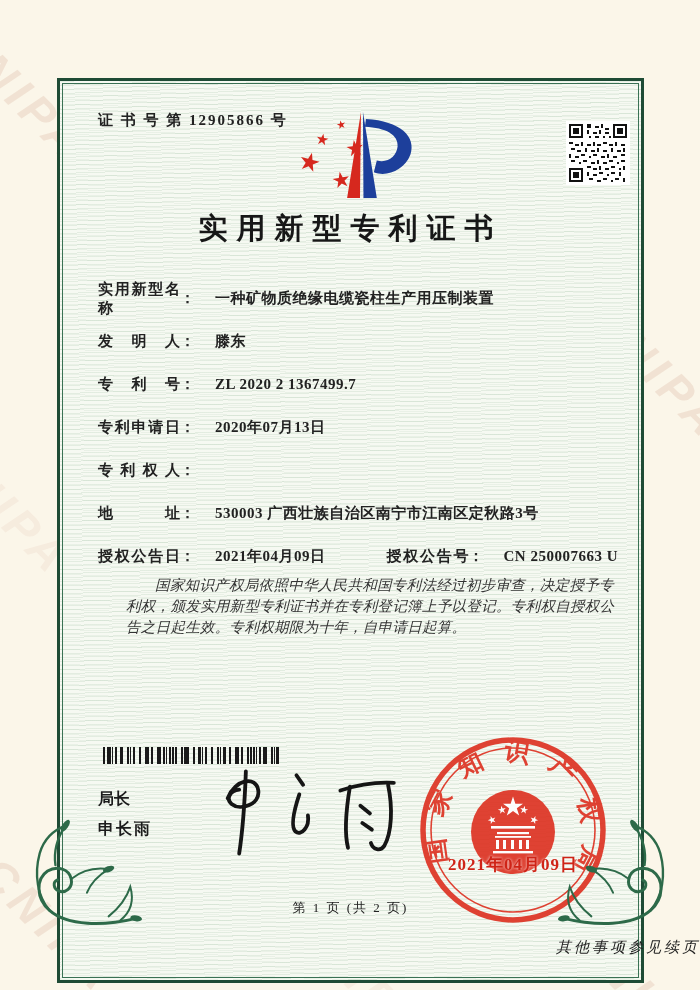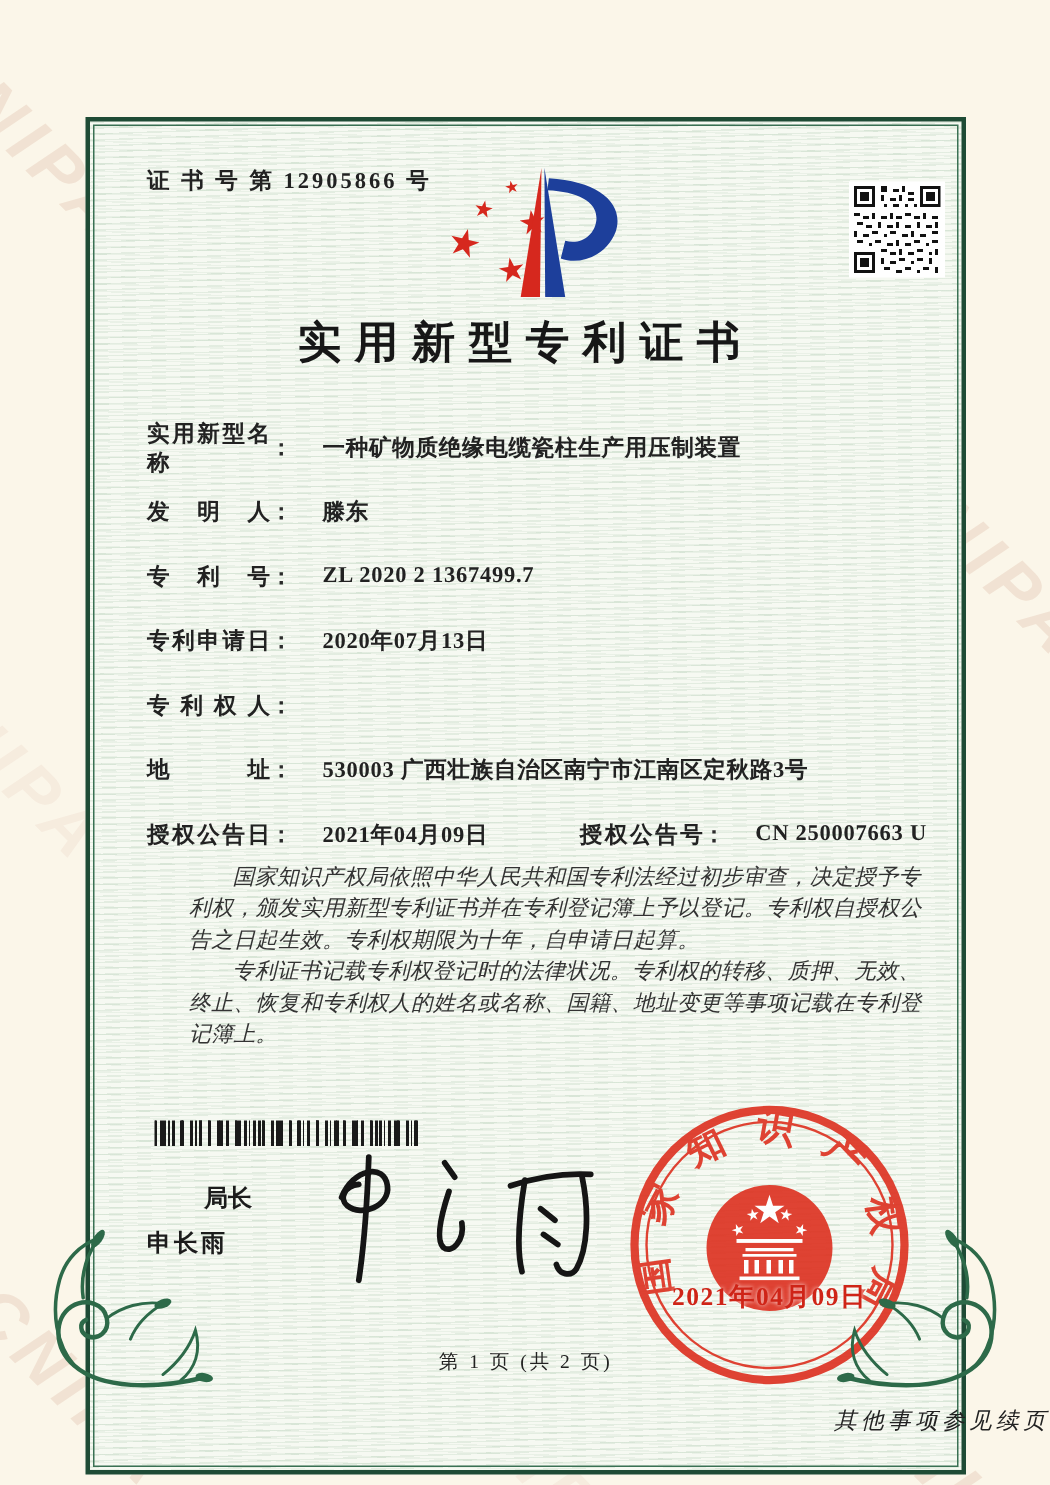--- a/index.html
+++ b/index.html
@@ -60,21 +60,21 @@
   }
 
   .barcode{
     position:absolute; left:43px; top:666px; width:178px; height:17px;
     background-image:
       repeating-linear-gradient(90deg,#1a1a1a 0 2px,transparent 2px 6px),
       repeating-linear-gradient(90deg,#1a1a1a 0 1px,transparent 1px 9px),
       repeating-linear-gradient(90deg,transparent 0 4px,#1a1a1a 4px 6px,transparent 6px 13px);
   }
 
-  .director-title{ position:absolute; left:38px; top:708px; font:600 16px "Liberation Sans",sans-serif; color:#1c1c1c;margin-left:38px; }
+  .director-title{ position:absolute; left:38px; top:708px; font:600 16px "Liberation Sans",sans-serif; color:#1c1c1c; }
   .director-name{ position:absolute; left:38px; top:738px; font:600 16px "Liberation Sans",sans-serif; color:#1c1c1c; letter-spacing:2px; }
   .signature{ position:absolute; left:141px; top:680px; width:210px; height:102px; }
 
   .seal{ position:absolute; left:356px; top:652px; width:194px; height:194px; }
   .seal-date{
     position:absolute; left:356px; top:772px; width:194px; text-align:center;
     font:700 17px "Liberation Serif",serif; color:#cf2417; letter-spacing:1px;
     text-shadow:0 0 3px rgba(255,255,255,0.85); white-space:nowrap;
   }
 
@@ -185,21 +185,20 @@
           <span class="colon">：</span>
         <span class="fvalue w">2021年04月09日</span>
         <span class="flabel">授权公告号</span>
           <span class="colon">：</span>
         <span class="fvalue">CN 250007663 U</span>
       </div>
     </div>
 
     <div class="paras">
       <p>国家知识产权局依照中华人民共和国专利法经过初步审查，决定授予专利权，颁发实用新型专利证书并在专利登记簿上予以登记。专利权自授权公告之日起生效。专利权期限为十年，自申请日起算。</p>
-      <p>专利证书记载专利权登记时的法律状况。专利权的转移、质押、无效、终止、恢复和专利权人的姓名或名称、国籍、地址变更等事项记载在专利登记簿上。</p>
     </div>
 
     <div class="barcode"></div>
 
     <div class="director-title">局长</div>
     <div class="director-name">申长雨</div>
 
     <svg class="signature" viewBox="0 0 220 105" aria-hidden="true">
       <g fill="none" stroke="#151515" stroke-width="4" stroke-linecap="round" stroke-linejoin="round">
         <path d="M28,38 C36,18 58,14 60,30 C62,44 42,52 32,44 C26,39 30,30 40,29"></path>

